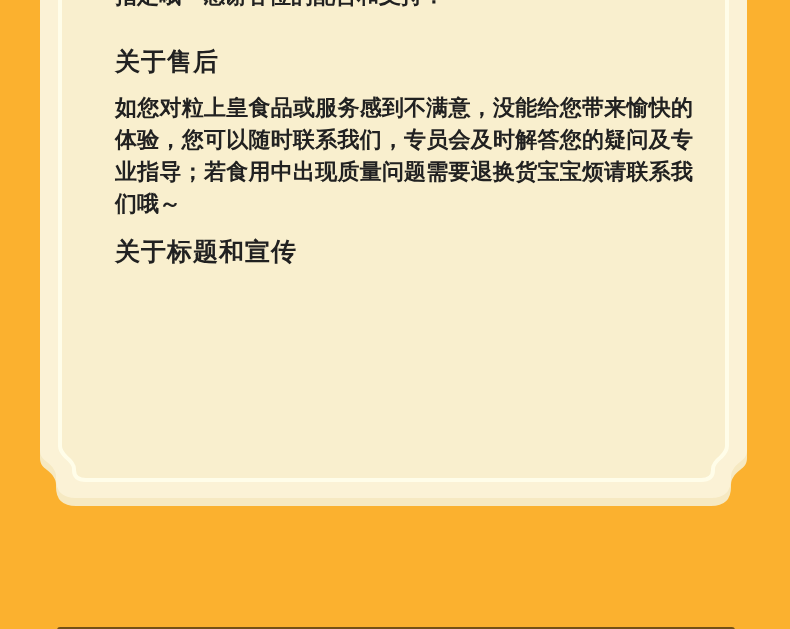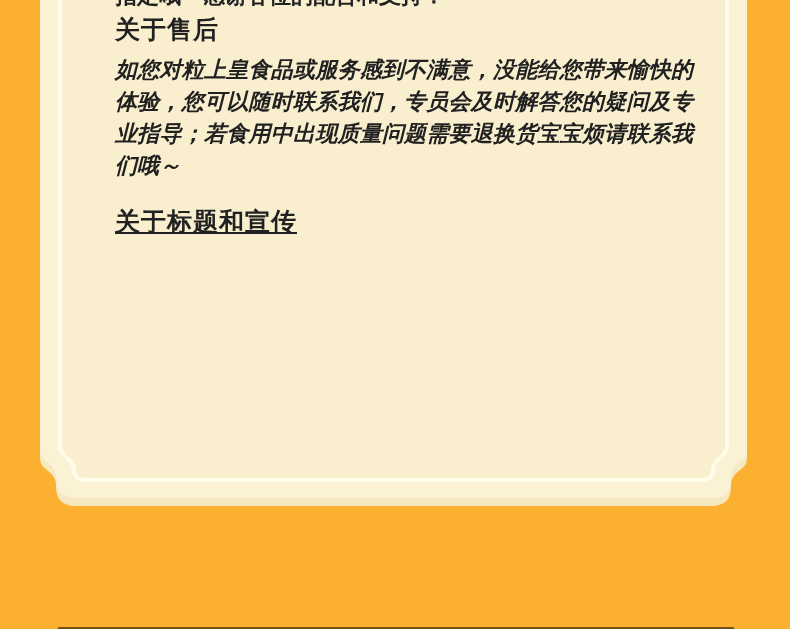--- a/index.html
+++ b/index.html
@@ -31,23 +31,23 @@
     white-space: nowrap;
     overflow: hidden;
   }
   .section-heading {
     font-size: 25px;
     line-height: 36px;
     font-weight: 800;
     letter-spacing: 1px;
     text-align: left;
   }
-  .section-heading.first { }
-  .section-heading.second { margin-top: 22px; text-decoration: underline; }
-  .section-body { margin-top: 6px; font-style: italic; }
+  .section-heading.first { margin-top: 32px; }
+  .section-heading.second { margin-top: 14px; }
+  .section-body { margin-top: 12px; }
   .next-section-edge {
     position: absolute;
     left: 57px;
     top: 627px;
     width: 678px;
     height: 4px;
     border-radius: 3px 3px 0 0;
     background: rgba(70, 50, 15, 0.75);
   }
 </style>

